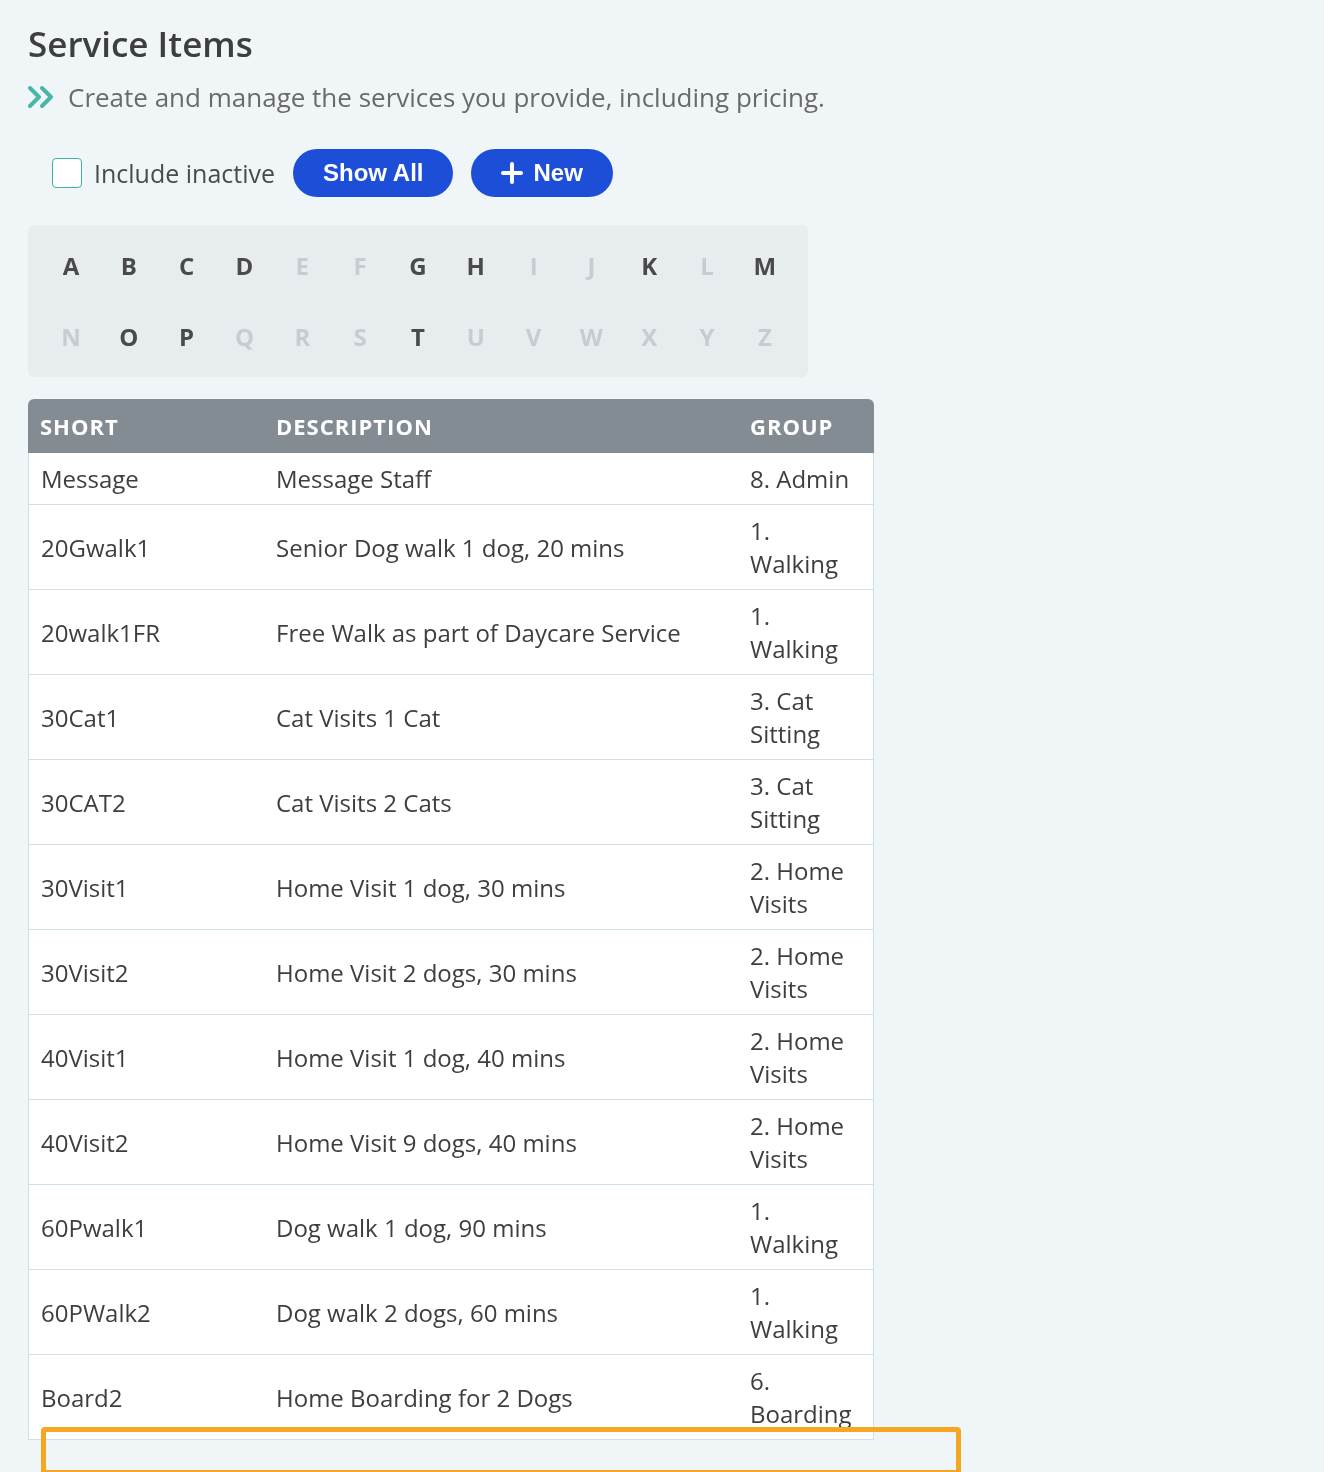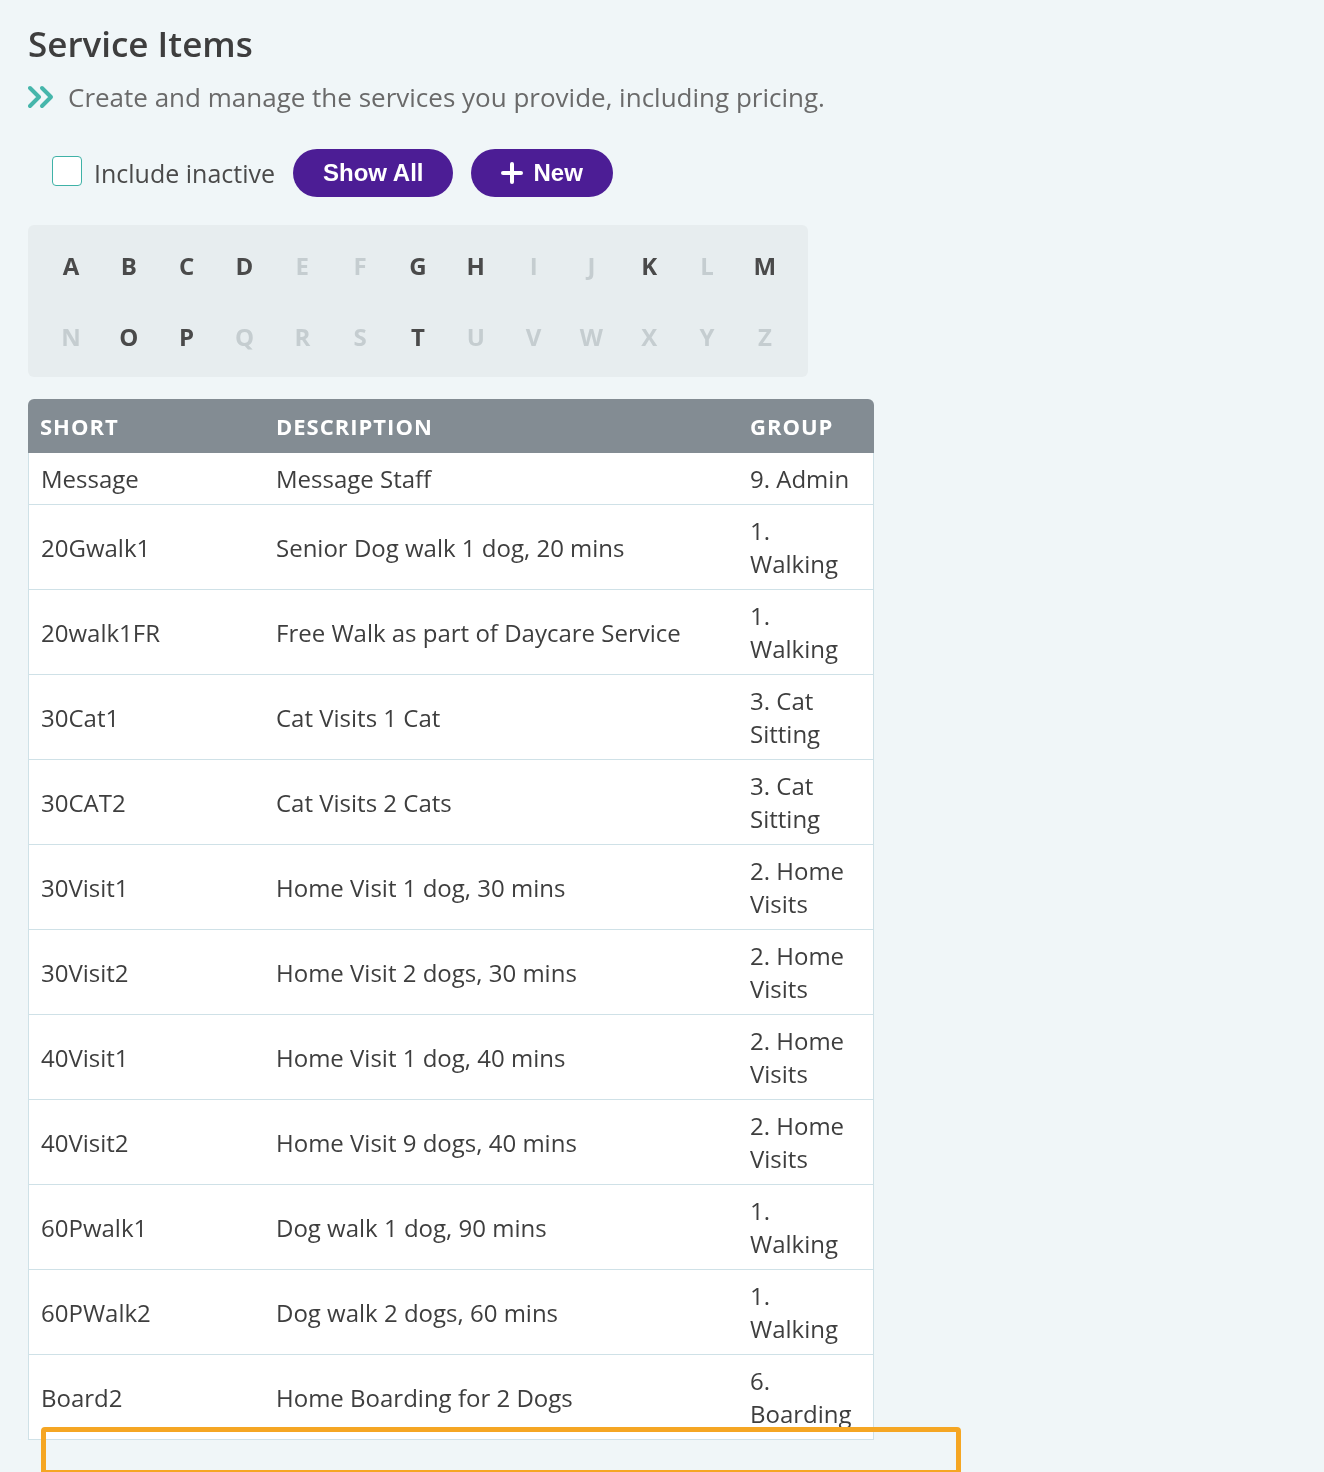--- a/index.html
+++ b/index.html
@@ -34,36 +34,37 @@
   }
   .controls-row {
     display: flex;
     align-items: center;
     gap: 18px;
     padding-left: 24px;
     margin-bottom: 28px;
   }
   .checkbox-wrap {
     display: flex;
+    align-items: center;
     gap: 12px;
   }
   .checkbox-box {
     width: 30px;
     height: 30px;
     border: 1.5px solid #3fb2a7;
     border-radius: 4px;
     background: #fff;
     cursor: pointer;
   }
   .checkbox-label {
     font-size: 25px;
     color: #4a4a4a;
   }
   .pill-btn {
-    background: #4c1d95;
+    background: #1d4ed8;
     color: #fff;
     border: none;
     border-radius: 999px;
     height: 48px;
     padding: 0 30px;
     font-size: 24px;
     font-weight: 600;
     cursor: pointer;
     display: inline-flex;
     align-items: center;
@@ -222,21 +223,21 @@
       <tr>
         <th style="width:238px">SHORT</th>
         <th style="width:474px">DESCRIPTION</th>
         <th>GROUP</th>
       </tr>
     </thead>
     <tbody id="table-body">
         <tr>
           <td>Message</td>
           <td>Message Staff</td>
-          <td>9. Admin</td>
+          <td>8. Admin</td>
         </tr>
         <tr>
           <td>20Gwalk1</td>
           <td>Senior Dog walk 1 dog, 20 mins</td>
           <td>1. Walking</td>
         </tr>
         <tr>
           <td>20walk1FR</td>
           <td>Free Walk as part of Daycare Service</td>
           <td>1. Walking</td>

